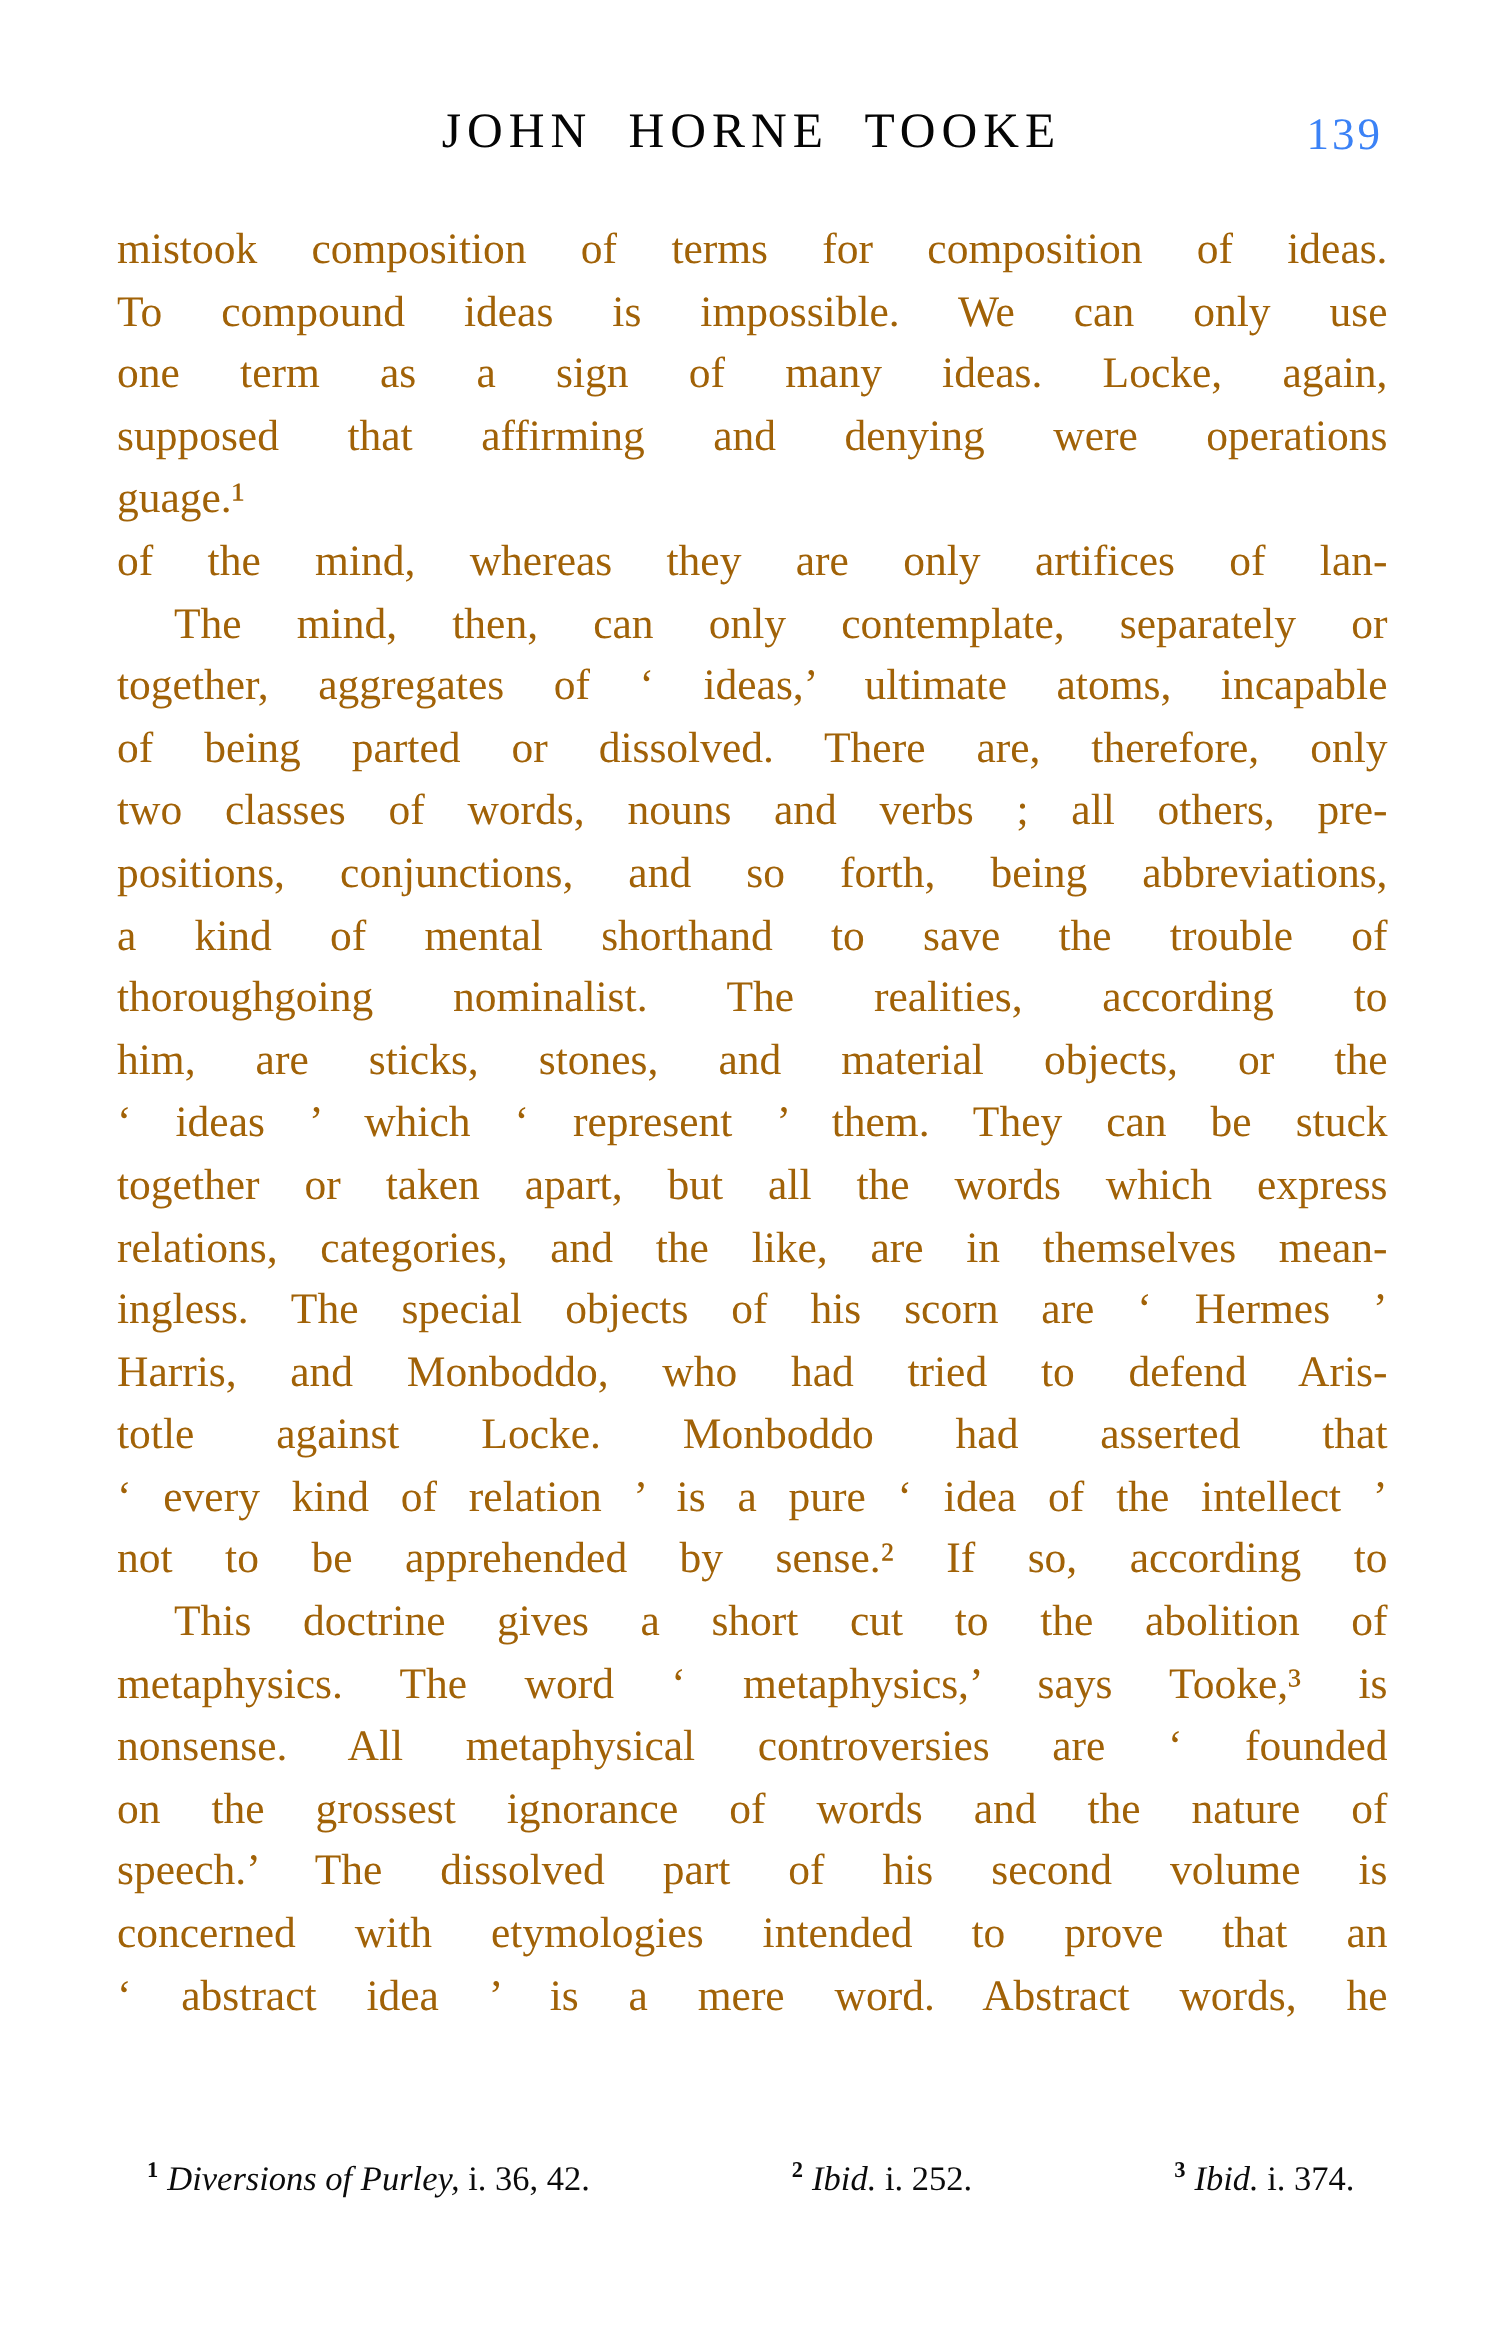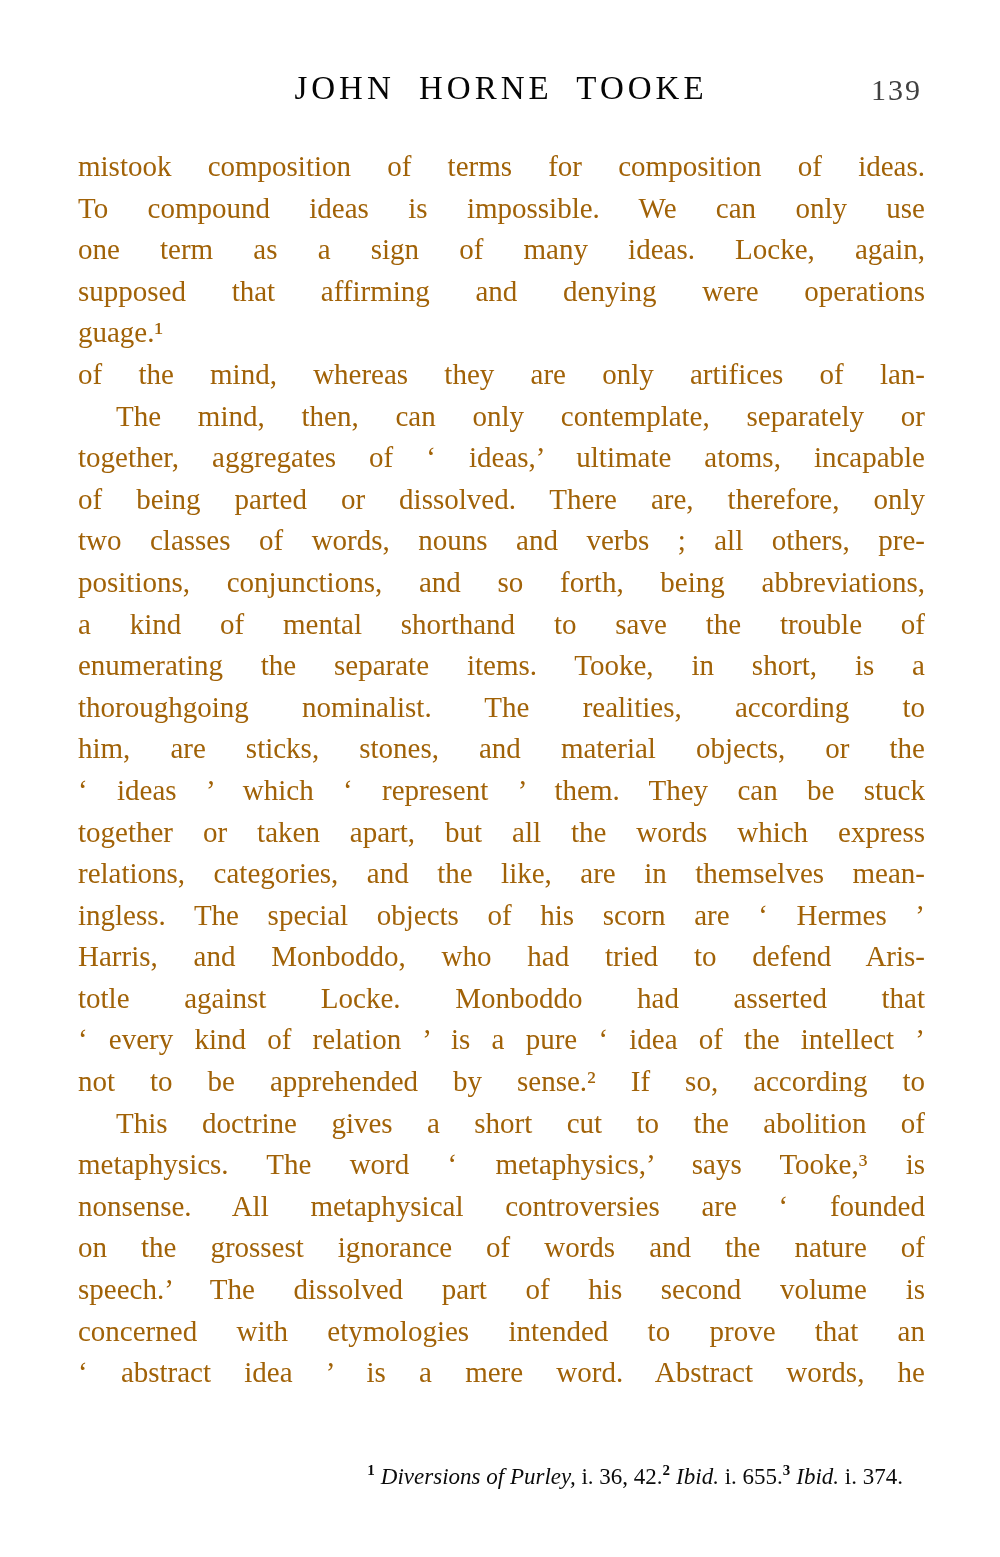--- a/index.html
+++ b/index.html
@@ -34,21 +34,21 @@
     word-spacing: 12px;
     font-weight: 500;
     color: #050505;
   }
   .page-number {
     position: absolute;
     right: 2px;
     top: 3px;
     font-size: 30px;
     letter-spacing: 2px;
-    color: #404040;
+    color: #3b82f6;
   }
   .body-text {
     position: absolute;
     top: 146px;
     left: 78px;
     width: 847px;
   }
   .line {
     font-size: 29px;
     line-height: 41.6px;
@@ -65,24 +65,23 @@
   }
   .line.indent {
     text-indent: 38px;
   }
   .footnotes {
     position: absolute;
     top: 1437px;
     left: 78px;
     width: 847px;
     display: flex;
-    justify-content: flex-end;
+    justify-content: space-between;
     padding-left: 20px;
     padding-right: 22px;
-    margin-top: 24px;
   }
   .footnote {
     font-size: 23px;
     line-height: 32px;
     white-space: nowrap;
     color: #0b0b0b;
   }
   .footnote sup {
     font-size: 15px;
     vertical-align: super;
@@ -111,21 +110,20 @@
     <div class="line">supposed that affirming and denying were operations</div>
     <div class="line flush">guage.¹</div>
     <div class="line">of the mind, whereas they are only artifices of lan-</div>
 
     <div class="line indent">The mind, then, can only contemplate, separately or</div>
     <div class="line">together, aggregates of ‘ ideas,’ ultimate atoms, incapable</div>
     <div class="line">of being parted or dissolved. There are, therefore, only</div>
     <div class="line">two classes of words, nouns and verbs ; all others, pre-</div>
     <div class="line">positions, conjunctions, and so forth, being abbreviations,</div>
     <div class="line">a kind of mental shorthand to save the trouble of</div>
-    <div class="line">enumerating the separate items. Tooke, in short, is a</div>
     <div class="line">thoroughgoing nominalist. The realities, according to</div>
     <div class="line">him, are sticks, stones, and material objects, or the</div>
     <div class="line">‘ ideas ’ which ‘ represent ’ them. They can be stuck</div>
     <div class="line">together or taken apart, but all the words which express</div>
     <div class="line">relations, categories, and the like, are in themselves mean-</div>
     <div class="line">ingless. The special objects of his scorn are ‘ Hermes ’</div>
     <div class="line">Harris, and Monboddo, who had tried to defend Aris-</div>
     <div class="line">totle against Locke. Monboddo had asserted that</div>
     <div class="line">‘ every kind of relation ’ is a pure ‘ idea of the intellect ’</div>
     <div class="line">not to be apprehended by sense.² If so, according to</div>
@@ -137,20 +135,20 @@
     <div class="line">speech.’ The dissolved part of his second volume is</div>
     <div class="line">concerned with etymologies intended to prove that an</div>
     <div class="line">‘ abstract idea ’ is a mere word. Abstract words, he</div>
   </div>
 
   <div class="footnotes">
     <div class="footnote">
       <sup>1</sup><span class="src">Diversions of Purley,</span> <span class="ref">i. 36, 42.</span>
     </div>
     <div class="footnote">
-      <sup>2</sup><span class="src">Ibid.</span> <span class="ref">i. 655.</span>
+      <sup>2</sup><span class="src">Ibid.</span> <span class="ref">i. 252.</span>
     </div>
     <div class="footnote">
       <sup>3</sup><span class="src">Ibid.</span> <span class="ref">i. 374.</span>
     </div>
   </div>
 
 </div>
 
 </body></html>

